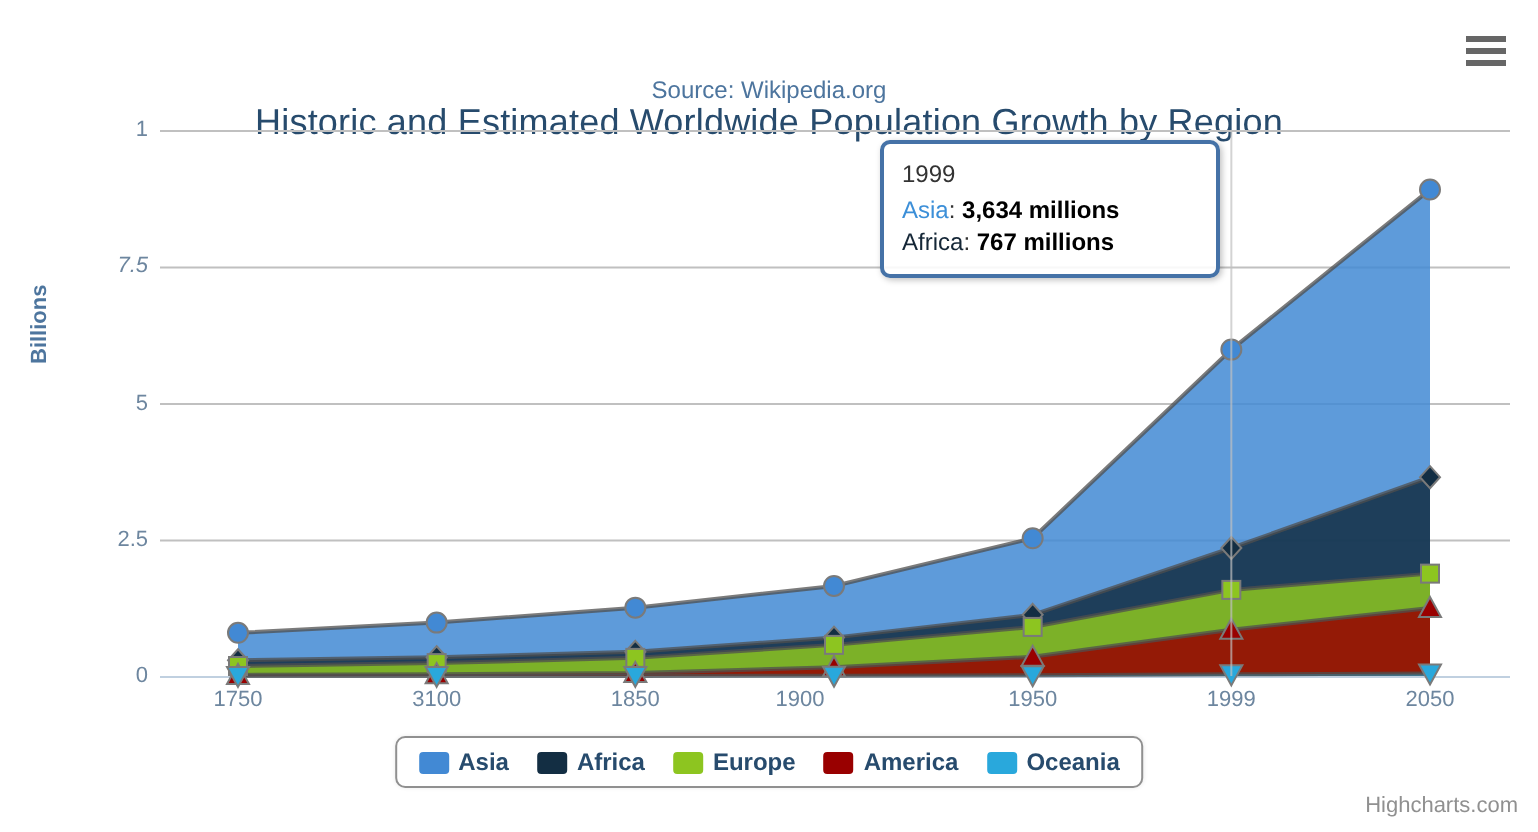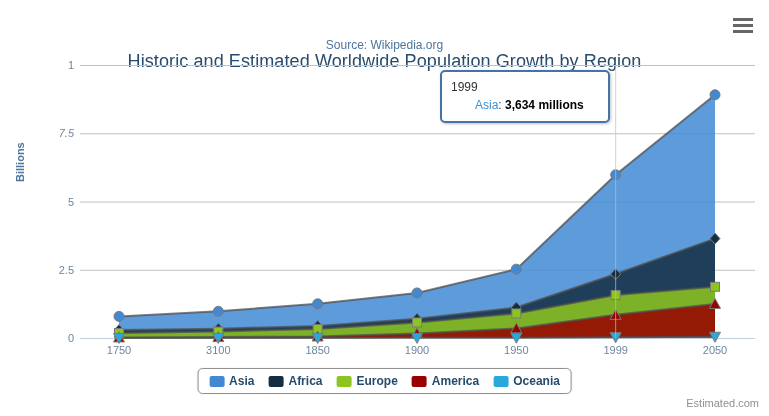--- a/index.html
+++ b/index.html
@@ -148,21 +148,20 @@
     line-height: 16px;
     color: #333333;
   }
   .tooltip-header {
     font-size: 12px;
     color: #333333;
     margin-bottom: 2px;
   }
   .tooltip-row {
     white-space: nowrap;
-    margin-left: 24px;
   }
   .tooltip-name { font-weight: normal; }
   .tooltip-value { font-weight: bold; color: #000000; }
 
   
   .credits {
     position: absolute;
     right: 10px;
     bottom: 7px;
     font-size: 11px;
@@ -245,31 +244,32 @@
         <div class="ylabel" style="top: 338px;">0</div>
         <div class="ylabel" style="top: 269.75px;">2.5</div>
         <div class="ylabel" style="top: 201.5px;">5</div>
         <div class="ylabel" style="top: 133.25px; font-style: italic;">7.5</div>
         <div class="ylabel" style="top: 65px;">1</div>
       </div>
     <div id="xlabels">
         <div class="xlabel" style="left: 119px;">1750</div>
         <div class="xlabel" style="left: 218.333px;">3100</div>
         <div class="xlabel" style="left: 317.667px;">1850</div>
-        <div class="xlabel" style="left: 417px;">1900</div>
+        <div class="xlabel" style="left: 400px;">1900</div>
         <div class="xlabel" style="left: 516.333px;">1950</div>
         <div class="xlabel" style="left: 615.667px;">1999</div>
         <div class="xlabel" style="left: 715px;">2050</div>
       </div>
   </div>
 
   <div class="tooltip">
     <div class="tooltip-header">1999</div>
     <div id="tooltip-rows">
         <div class="tooltip-row"><span class="tooltip-name" style="color: rgb(60, 143, 216);">Asia</span><span>: </span><span class="tooltip-value">3,634 millions</span></div>
+        <div class="tooltip-row"><span class="tooltip-name" style="color: rgb(21, 39, 55);">Africa</span><span>: </span><span class="tooltip-value">767 millions</span></div>
       </div>
   </div>
 
   <div class="legend" id="legend">
       <div class="legend-item">
         <span class="legend-swatch" style="background: rgb(66, 137, 212);"></span>
         <span>Asia</span>
       </div>
       <div class="legend-item">
         <span class="legend-swatch" style="background: rgb(19, 46, 67);"></span>
@@ -282,14 +282,14 @@
       <div class="legend-item">
         <span class="legend-swatch" style="background: rgb(153, 0, 0);"></span>
         <span>America</span>
       </div>
       <div class="legend-item">
         <span class="legend-swatch" style="background: rgb(41, 168, 220);"></span>
         <span>Oceania</span>
       </div>
     </div>
 
-  <div class="credits">Estimated.com</div>
+  <div class="credits">Highcharts.com</div>
 </div>
 
 </body></html>

